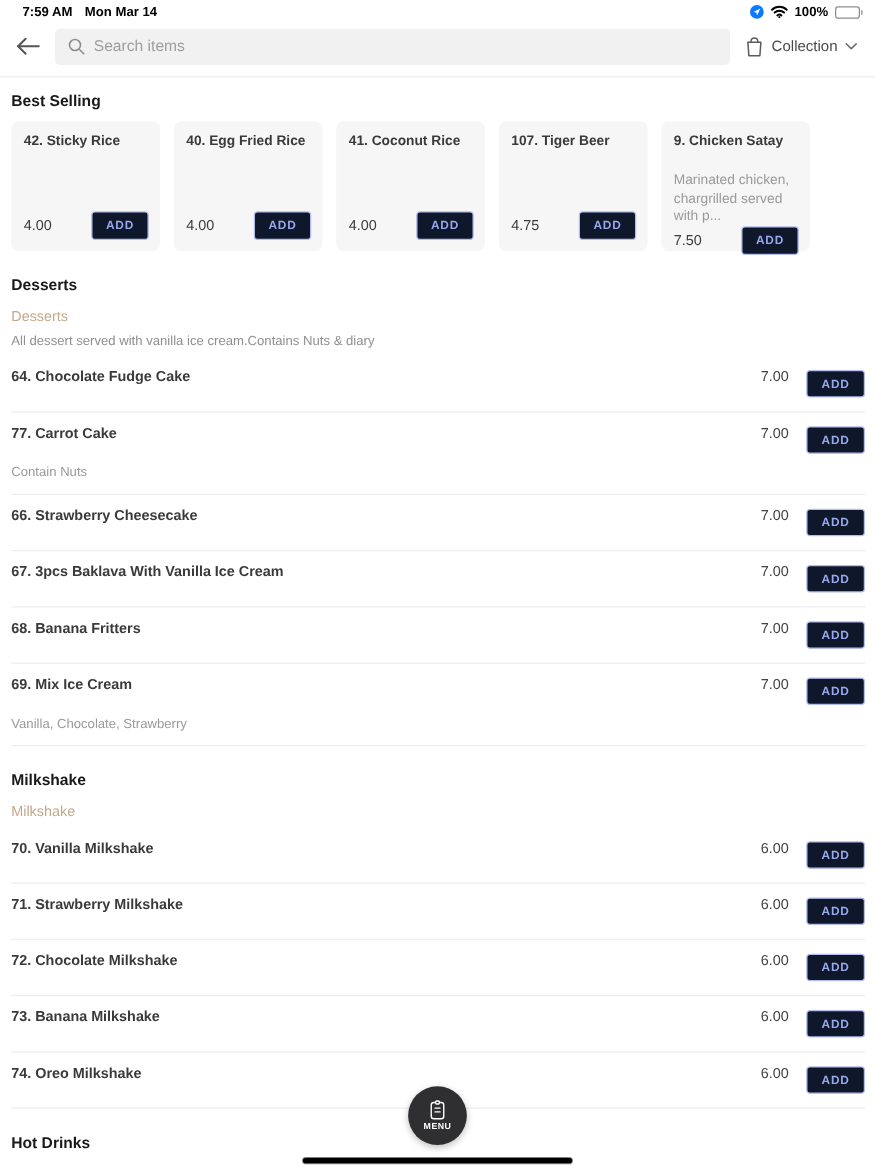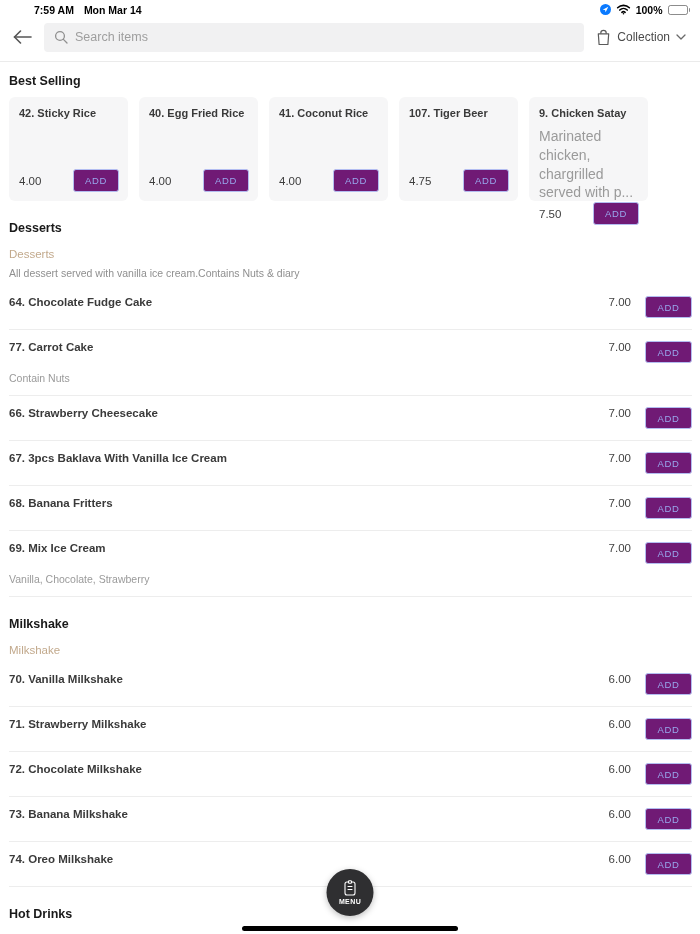--- a/index.html
+++ b/index.html
@@ -2,21 +2,21 @@
 <html><head>
 <meta charset="utf-8">
 <style>
   * { margin:0; padding:0; box-sizing:border-box; }
   html,body { width:700px; height:934px; background:#fff; overflow:hidden;
     font-family:"Liberation Sans", sans-serif; color:#3a3a3a; }
 
   
   .statusbar { height:17px; display:flex; justify-content:space-between; align-items:center;
     padding:2px 10px 0 18px; font-size:10.5px; font-weight:700; color:#000; }
-  .sb-left { display:flex; gap:10px;margin-left:16px; }
+  .sb-left { display:flex; gap:10px; }
   .sb-right { display:flex; align-items:center; gap:5px; }
   .loc-icon { width:11px; height:11px; border-radius:50%; background:#0a7aff; display:inline-flex;
     align-items:center; justify-content:center; }
   .battery { display:inline-flex; align-items:center; }
   .batt-body { width:20px; height:10px; border:1px solid rgba(0,0,0,.45); border-radius:2.5px; padding:1px; }
   .batt-fill { width:100%; height:100%; background:#000; border-radius:1.2px; }
   .batt-tip { width:1.5px; height:4px; background:rgba(0,0,0,.45); border-radius:0 1px 1px 0; margin-left:1px; }
 
   
   .header { height:40px; display:flex; align-items:center; padding:0 12px 0 10px; gap:10px; }
@@ -31,25 +31,25 @@
   .hdr-divider { height:1px; background:#ebebeb; margin-top:4px; }
 
   
   .content { padding:0 8px 0 9px; }
   .sec-title { font-size:12.5px; font-weight:700; color:#191919; }
   .best-title { margin-top:12px; }
   .cards { display:flex; gap:11px; margin-top:9px; }
   .card { width:119px; height:104px; background:#f6f6f7; border-radius:6px; padding:10px 9px 9px 10px;
     display:flex; flex-direction:column; cursor:pointer; }
   .card-title { font-size:11px; font-weight:600; color:#3a3a3a; line-height:1.25; }
-  .card-desc { font-size:14px; color:#9a9a9a; line-height:1.35; margin-top:6px; }
+  .card-desc { font-size:11px; color:#9a9a9a; line-height:1.35; margin-top:16px; }
   .card-bottom { margin-top:auto; display:flex; align-items:center; justify-content:space-between; gap:0; }
   .price { font-size:11.5px; color:#3c3c3c; }
-  .add-btn { width:46px; height:23px; background:#701a75; border:1px solid #b3bdf1; border-radius:3px;
-    color:#98a8ec; font-size:9.5px; font-weight:400; letter-spacing:.6px; display:flex;
+  .add-btn { width:46px; height:23px; background:#0f172a; border:1px solid #b3bdf1; border-radius:3px;
+    color:#98a8ec; font-size:9.5px; font-weight:700; letter-spacing:.6px; display:flex;
     align-items:center; justify-content:center; cursor:pointer; font-family:"Liberation Sans", sans-serif; }
 
   .section { margin-top:20px; }
   .sec-sub { font-size:11.5px; color:#c2a98c; margin-top:13px; }
   .sec-desc { font-size:10.5px; color:#8f8f8f; margin-top:7px; }
   .items { margin-top:6px; }
   .item { padding:11px 0; border-bottom:1px solid #ededed; cursor:pointer; }
   .item-line { display:flex; }
   .item-name { font-size:11.5px; font-weight:600; color:#3a3a3a; flex:1; }
   .item-price { font-size:11.5px; color:#424242; margin-right:14px; }

